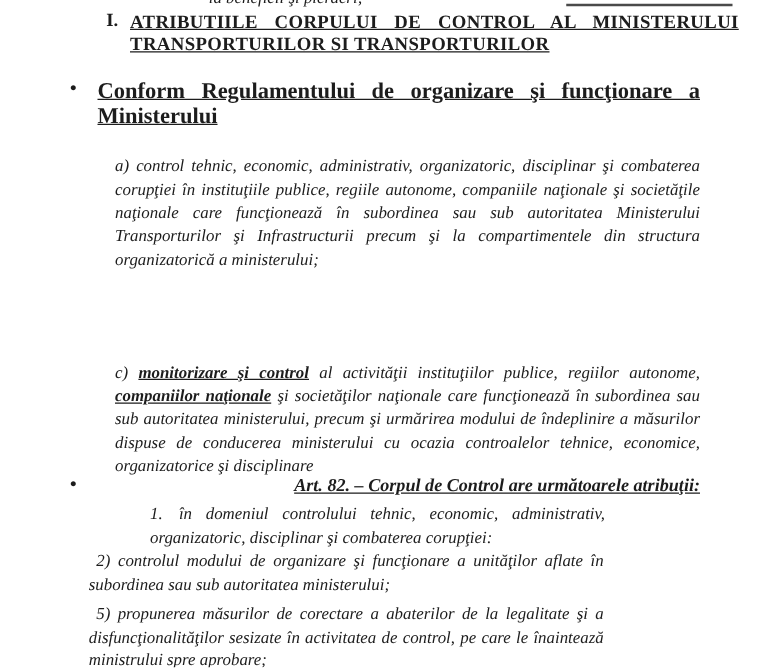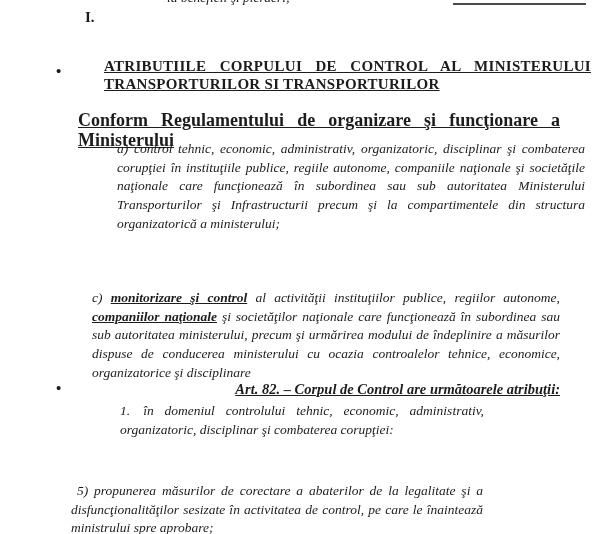--- a/index.html
+++ b/index.html
@@ -20,32 +20,32 @@
   .m-heading { left:85px; top:9px; font-weight:bold; }
   .m-bullet1 { left:56px; top:63px; font-weight:bold; }
   .m-bullet2 { left:56px; top:380px; font-weight:bold; }
 
   
   .lineblock { position:absolute; }
   .b-heading { left:104px; top:9px; width:487px; font-weight:bold; font-size:15px; line-height:18px; letter-spacing:0.3px; }
   .b-conform { left:78px; top:63px; width:482px; font-weight:bold; font-size:18px; line-height:19.5px; }
   .b-art82   { left:79px; top:380px; width:481px; font-weight:bold; font-style:italic; font-size:14.5px; line-height:19px;text-align:right; }
   .b-heading .line, .b-conform .line, .b-art82 .line { text-decoration:underline; }
-  .line.justify { text-align:justify; text-align-last:justify;margin-top:48px; }
+  .line.justify { text-align:justify; text-align-last:justify; }
 
   
   .para {
     position:absolute;
     font-style:italic;
     font-size:13.5px;
     line-height:18.7px;
     text-align:justify;
   }
   .b-art79 { left:92px; top:103px; width:468px; text-indent:11px; }
-  .b-a     { left:92px; top:140px; width:468px;margin-left:25px; }
+  .b-a     { left:92px; top:124px; width:468px; }
   .b-b     { left:92px; top:233px; width:468px; }
   .b-c     { left:92px; top:289px; width:468px; }
   .b-item1 { left:120px; top:402px; width:364px; }
   .b-item2 { left:71px;  top:440px; width:412px; text-indent:6px; }
   .b-item5 { left:71px;  top:482px; width:412px; text-indent:6px; }
 
   .s-bu  { font-weight:bold; text-decoration:underline; }
   .s-gap { padding-right:13px; }
 </style>
 </head>
@@ -69,15 +69,16 @@
 
   <div class="para b-a"><span class="seg">a) control tehnic, economic, administrativ, organizatoric, disciplinar şi combaterea corupţiei în instituţiile publice, regiile autonome, companiile naţionale şi societăţile naţionale care funcţionează în subordinea sau sub autoritatea Ministerului Transporturilor şi Infrastructurii precum şi la compartimentele din structura organizatorică a ministerului;</span></div>
   <div class="para b-c"><span class="seg">c) </span><span class="seg s-bu">monitorizare şi control</span><span class="seg"> al activităţii instituţiilor publice, regiilor autonome, </span><span class="seg s-bu">companiilor naţionale</span><span class="seg"> şi societăţilor naţionale care funcţionează în subordinea sau sub autoritatea ministerului, precum şi urmărirea modului de îndeplinire a măsurilor dispuse de conducerea ministerului cu ocazia controalelor tehnice, economice, organizatorice şi disciplinare</span></div>
 
   <span class="marker m-bullet2">•</span>
   <div class="lineblock b-art82">
       <div class="line">Art. 82. – Corpul de Control are următoarele atribuţii:</div>
     </div>
 
   <div class="para b-item1"><span class="seg s-gap">1.</span><span class="seg">în domeniul controlului tehnic, economic, administrativ, organizatoric, disciplinar şi combaterea corupţiei:</span></div>
+  <div class="para b-item2"><span class="seg">2) controlul modului de organizare şi funcţionare a unităţilor aflate în subordinea sau sub autoritatea ministerului;</span></div>
   <div class="para b-item5"><span class="seg">5) propunerea măsurilor de corectare a abaterilor de la legalitate şi a disfuncţionalităţilor sesizate în activitatea de control, pe care le înaintează ministrului spre aprobare;</span></div>
 
 </div>
 
 </body></html>

